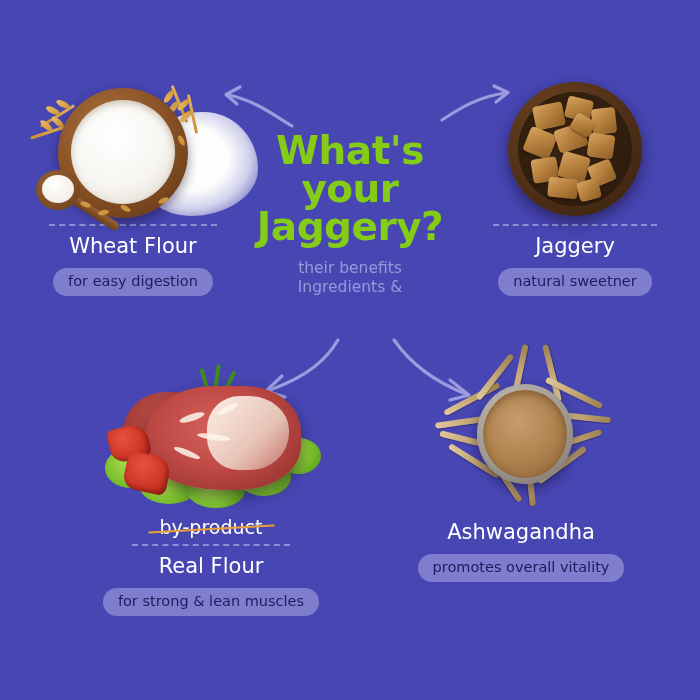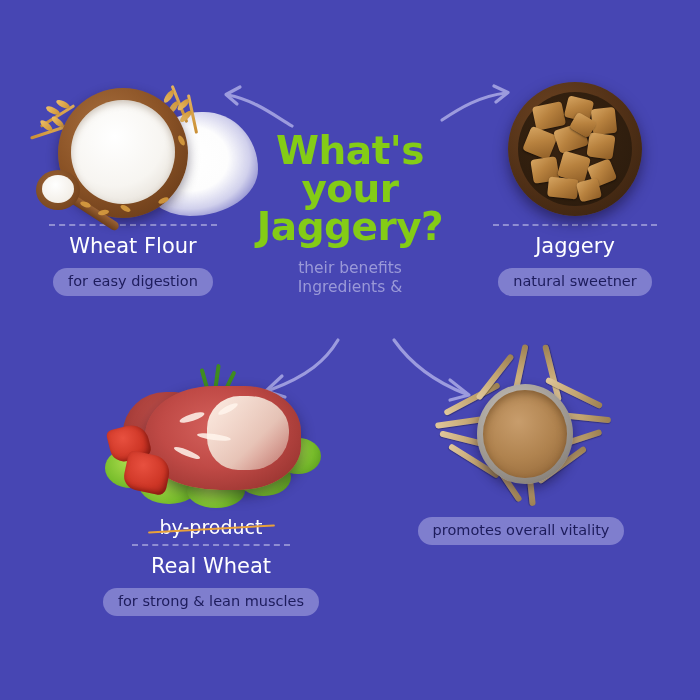--- a/index.html
+++ b/index.html
@@ -339,21 +339,21 @@
       <div class="marble" style="left:110px; top:72px; width:34px; height:6px; transform:rotate(8deg);"></div>
       <div class="marble" style="left:86px; top:88px; width:28px; height:6px; transform:rotate(22deg);"></div>
       <div class="marble" style="left:130px; top:44px; width:22px; height:6px; transform:rotate(-28deg);"></div>
       <div class="tomato" style="left:22px; top:64px; width:40px; height:34px; transform:rotate(-14deg);"></div>
       <div class="tomato" style="left:38px; top:92px; width:44px; height:38px; transform:rotate(12deg);"></div>
     </div>
     <div style="margin-top:4px;">
       <span class="struck">by-product</span>
     </div>
     <div class="dashline" style="width:158px;"></div>
-    <div class="name">Real Wheat</div>
+    <div class="name">Real Flour</div>
     <div><span class="pill">for strong &amp; lean muscles</span></div>
   </div>
 
   <div class="item" id="item-ashwa">
     <div class="art ash-wrap">
       <div class="root" style="left:10px; top:30px; width:62px; transform:rotate(-28deg);"></div>
       <div class="root" style="left:4px;  top:52px; width:70px; transform:rotate(-8deg);"></div>
       <div class="root" style="left:8px;  top:72px; width:64px; transform:rotate(14deg);"></div>
       <div class="root" style="left:14px; top:92px; width:58px; transform:rotate(32deg);"></div>
       <div class="root" style="left:36px; top:8px;  width:56px; transform:rotate(-52deg);"></div>
@@ -362,16 +362,17 @@
       <div class="root" style="left:112px; top:24px; width:62px; transform:rotate(26deg);"></div>
       <div class="root" style="left:116px; top:48px; width:64px; transform:rotate(6deg);"></div>
       <div class="root" style="left:112px; top:72px; width:60px; transform:rotate(-18deg);"></div>
       <div class="root" style="left:102px; top:96px; width:58px; transform:rotate(-36deg);"></div>
       <div class="root" style="left:44px; top:108px; width:58px; transform:rotate(56deg);"></div>
       <div class="root" style="left:72px; top:110px; width:54px; transform:rotate(84deg);"></div>
       <div class="ash-bowl">
           <div class="ash-powder"></div>
         </div>
     </div>
+    <div class="name" style="margin-top:16px;">Ashwagandha</div>
     <div><span class="pill">promotes overall vitality</span></div>
   </div>
 
 </div>
 
 </body></html>

